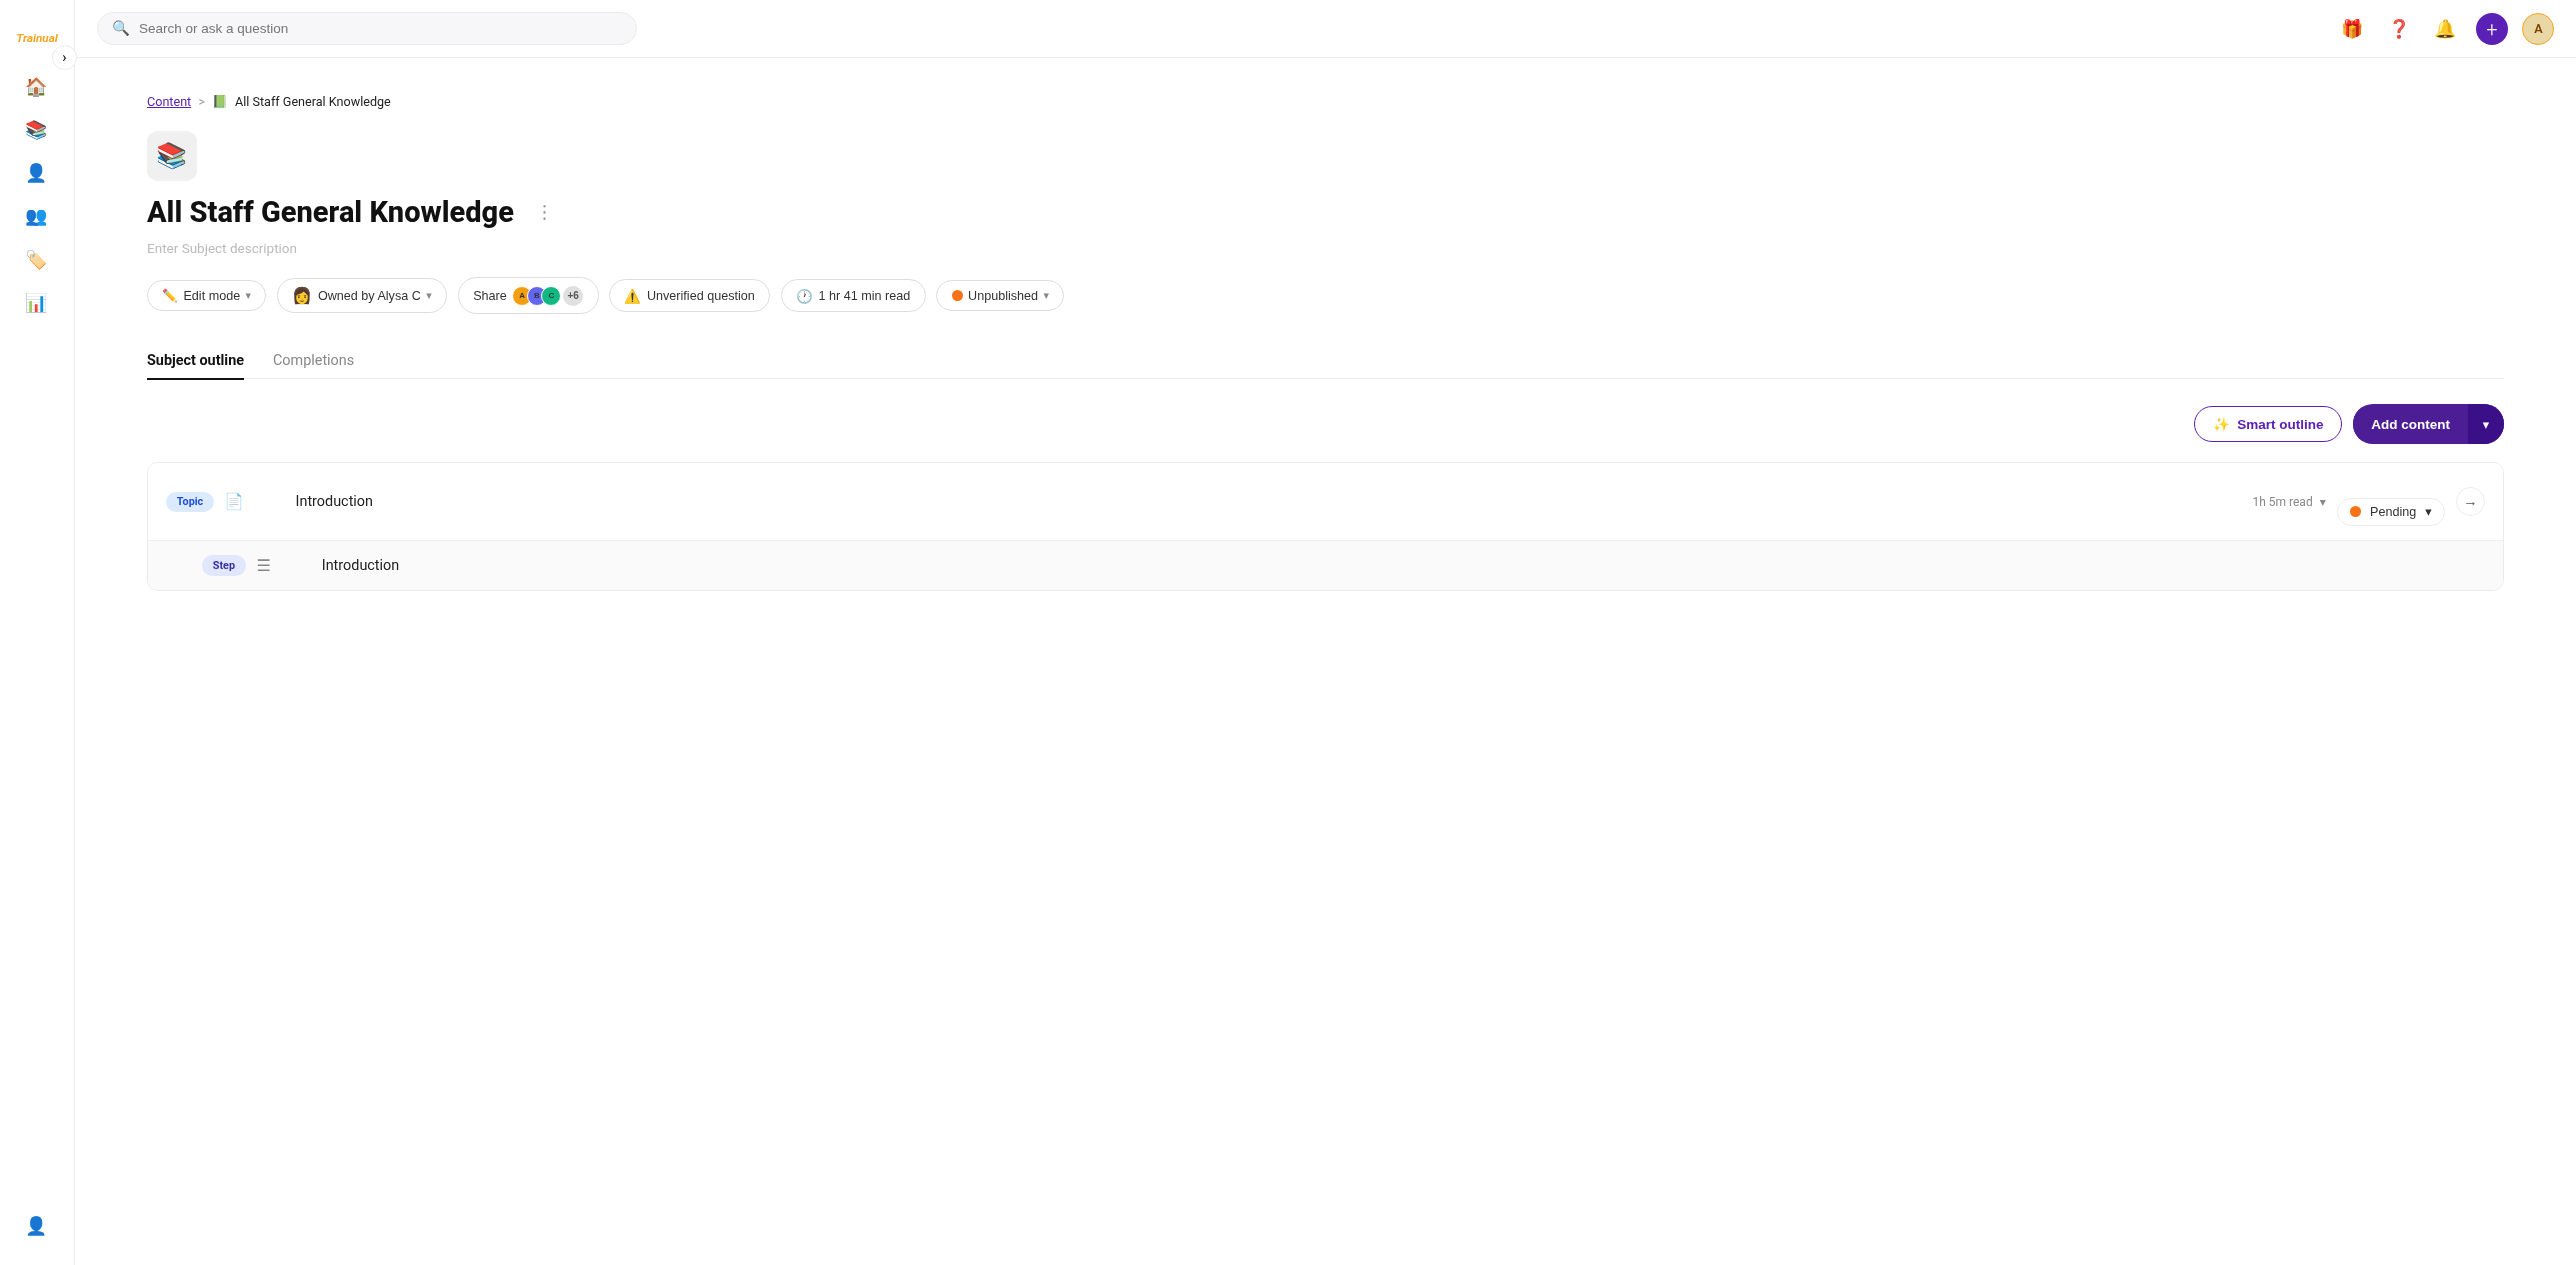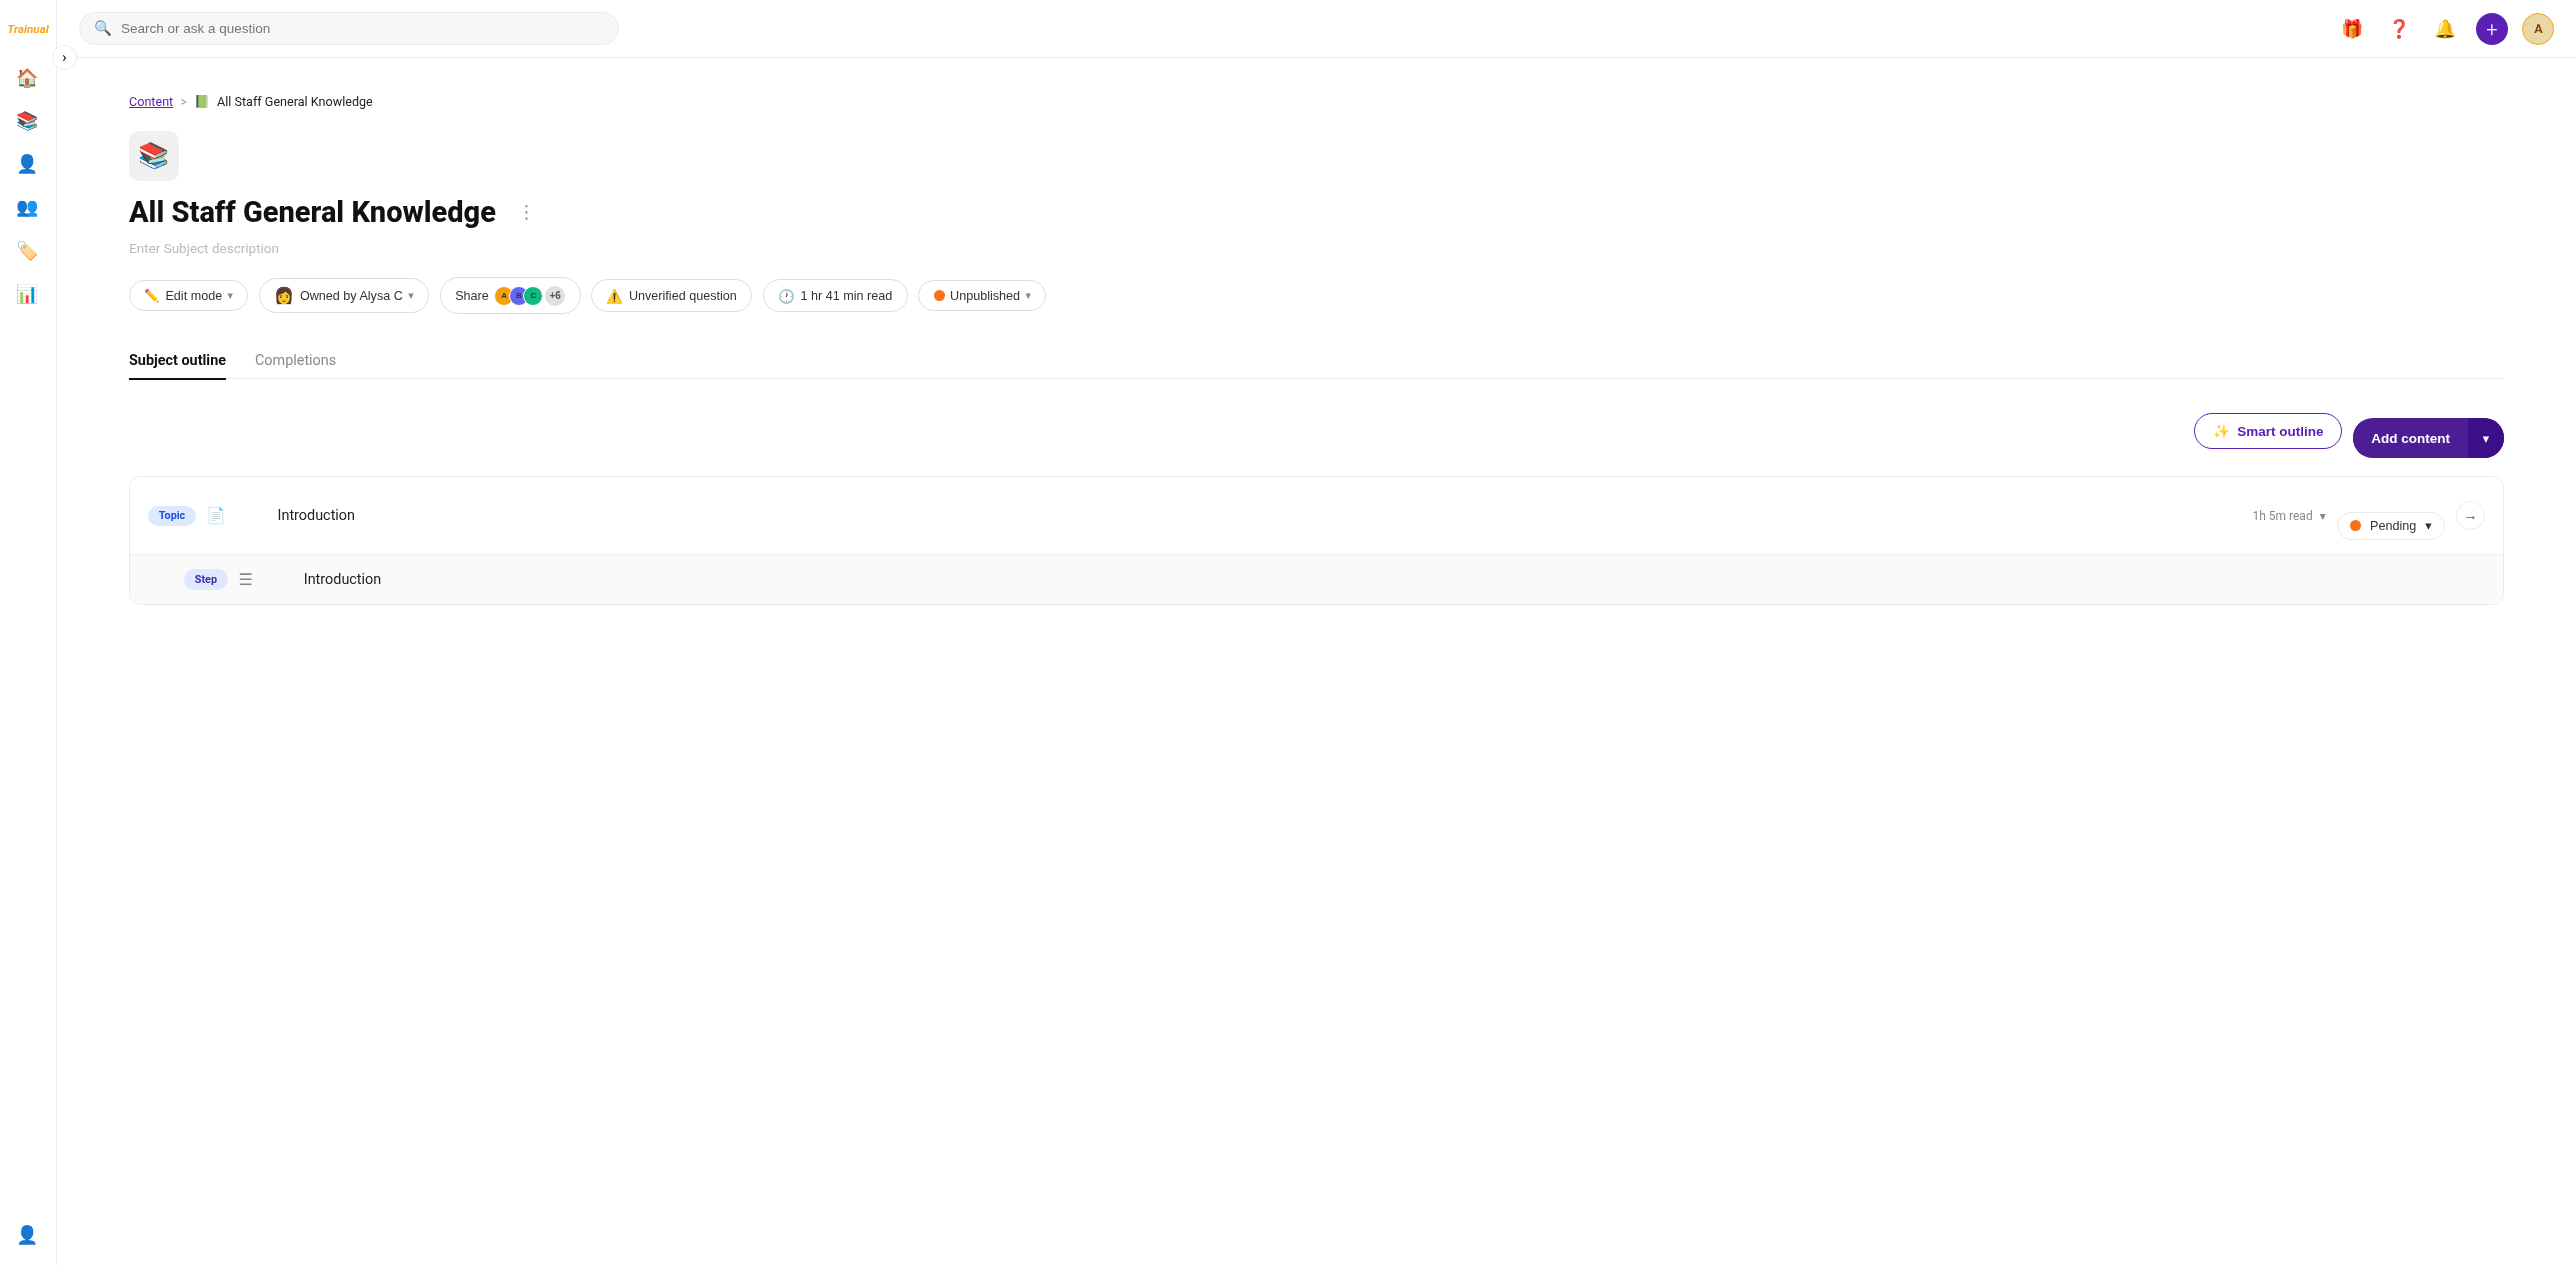--- a/index.html
+++ b/index.html
@@ -1,26 +1,26 @@
 <!DOCTYPE html>
 <html style="font-size:14.4px"><head>
   <meta charset="utf-8">
   <style>
     * { box-sizing: border-box; margin: 0; padding: 0; }
     body { font-family: -apple-system, BlinkMacSystemFont, 'Segoe UI', Roboto, sans-serif; background: #f9f9fb; display: flex; height: 100vh; overflow: hidden; }
 
     
     .sidebar {
-      width: 57px;
+      width: 75px;
       background: #fff;
       border-right: 0.9px solid #ebebeb;
       display: flex;
       flex-direction: column;
       align-items: center;
-      padding: 13px 0;
+      padding: 22px 0;
       gap: 7.2px;
       flex-shrink: 0;
     }
     .sidebar-logo {
       width: 40px;
       height: 32px;
       display: flex;
       align-items: center;
       justify-content: center;
       margin-bottom: 7.2px;
@@ -304,21 +304,20 @@
       font-weight: 600;
       cursor: pointer;
     }
     .add-content-btn {
       display: flex;
       align-items: center;
       gap: 0;
       border-radius: 21.6px;
       overflow: hidden;
       background: #4c1d95;
-      margin-top: 14px;
     }
     .add-content-main {
       padding: 9px 18px;
       background: #4c1d95;
       color: #fff;
       font-size: 13.5px;
       font-weight: 600;
       cursor: pointer;
       border: none;
       outline: none;

